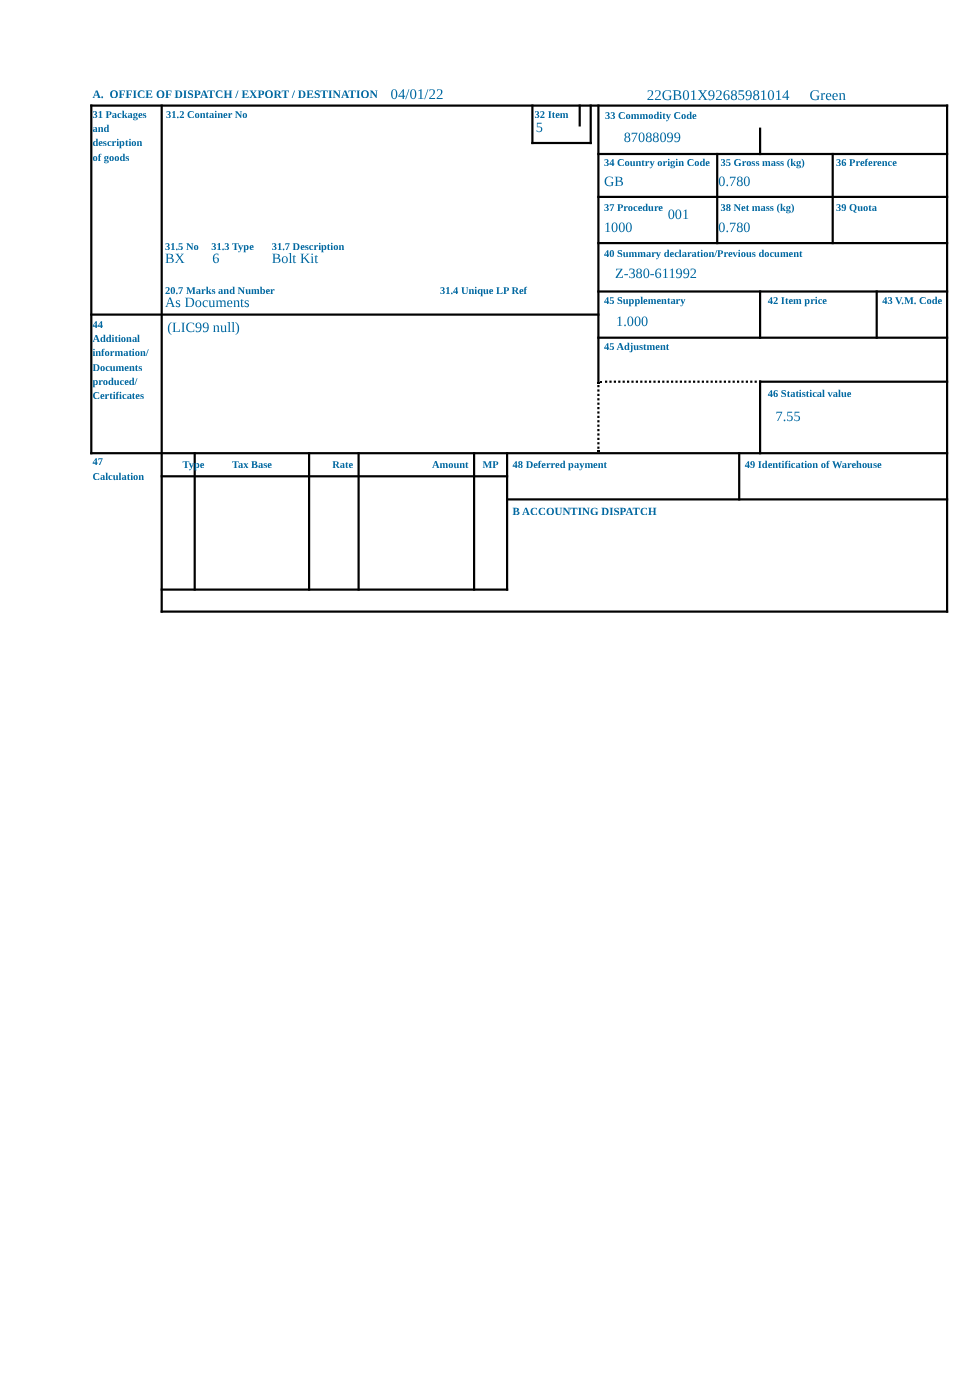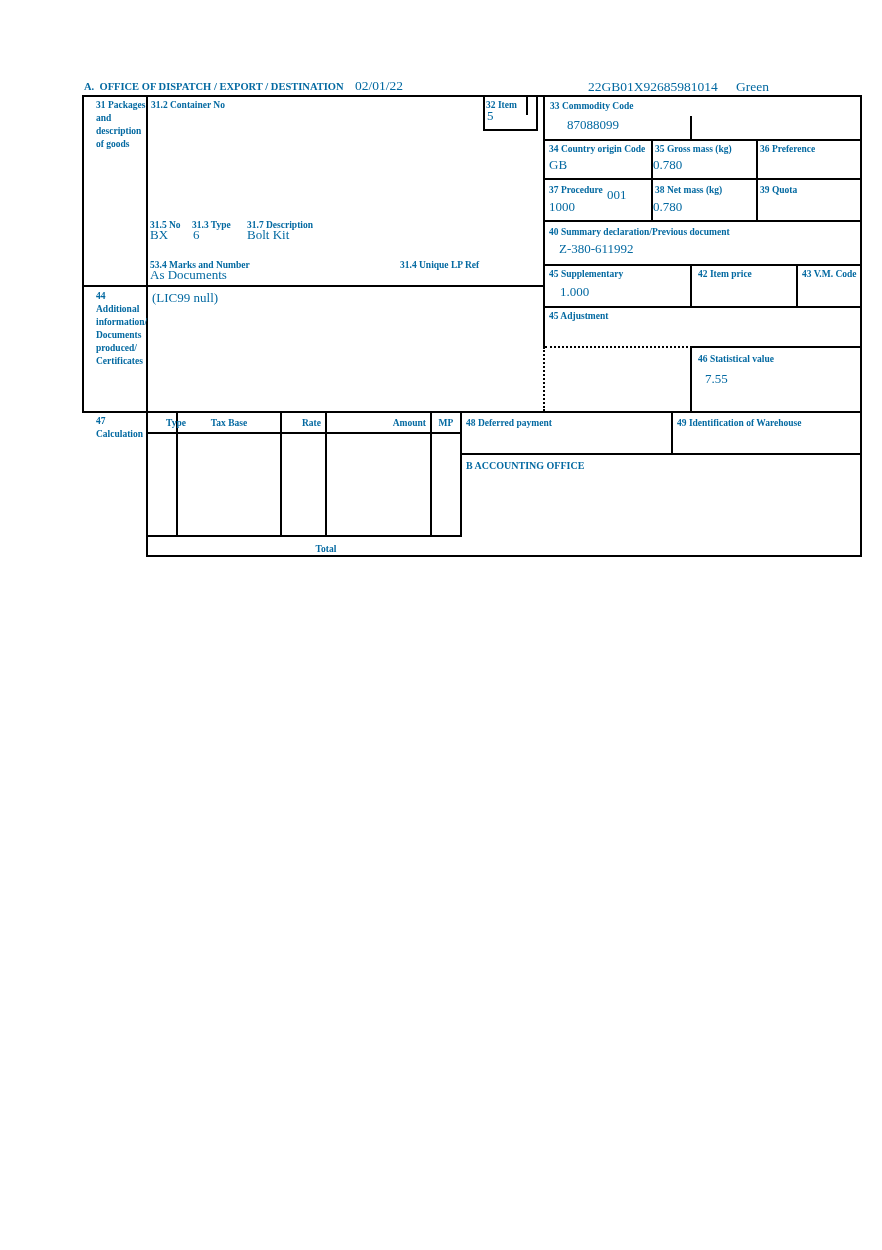--- a/index.html
+++ b/index.html
@@ -3,35 +3,35 @@
 <meta charset="utf-8">
 <style>
   html,body{margin:0;padding:0;background:#fff;}
   .page{position:relative;width:882px;height:1250px;background:#ffffff;overflow:hidden;
         font-family:"Liberation Serif", serif;color:#0369a1;}
   .hl{position:absolute;height:2px;background:#000;}
   .vl{position:absolute;width:2px;background:#000;}
   .hl.dot{background:none;height:0;border-top:2px dotted #000;}
   .vl.dot{background:none;width:0;border-left:2px dotted #000;}
   .lbl{position:absolute;font-weight:bold;font-size:9.5px;line-height:13px;white-space:nowrap;}
-  .lbl.ml{white-space:pre-line;padding-left:12px;}
+  .lbl.ml{white-space:pre-line;}
   .val{position:absolute;font-size:13px;line-height:15px;white-space:nowrap;}
   .title{position:absolute;font-weight:bold;font-size:10.5px;white-space:pre;}
   .hdrval{position:absolute;font-size:13.5px;white-space:nowrap;}
   .th{position:absolute;font-weight:bold;font-size:9.5px;line-height:13px;box-sizing:border-box;}
   .th.c{text-align:center;}
   .th.r{text-align:right;padding-right:4px;}
 </style>
 </head>
 <body>
 
 <div class="page">
 
   <span class="title" style="left:84px;top:81px;">A.  OFFICE OF DISPATCH / EXPORT / DESTINATION</span>
-  <span class="hdrval" style="left:355px;top:78px;">02/01/22</span>
+  <span class="hdrval" style="left:355px;top:78px;">04/01/22</span>
   <span class="hdrval" style="left:588px;top:79px;">22GB01X92685981014</span>
   <span class="hdrval" style="left:736px;top:79px;">Green</span>
 
   <div class="hl" style="left:82px;top:95px;width:780px;"></div>
   <div class="vl" style="left:82px;top:95px;height:318px;"></div>
   <div class="vl" style="left:860px;top:95px;height:462px;"></div>
   <div class="hl" style="left:146px;top:555px;width:716px;"></div>
   <div class="vl" style="left:146px;top:95px;height:462px;"></div>
 
   <div class="vl" style="left:543px;top:95px;height:253px;"></div>
@@ -85,21 +85,21 @@
   <span class="lbl" style="left:486px;top:99px;text-align:right;">32 Item</span>
   <span class="val" style="left:487px;top:108px;">5</span>
 
   <span class="lbl" style="left:150px;top:219px;">31.5 No</span>
   <span class="lbl" style="left:192px;top:219px;">31.3 Type</span>
   <span class="lbl" style="left:247px;top:219px;">31.7 Description</span>
   <span class="val" style="left:150px;top:227px;">BX</span>
   <span class="val" style="left:193px;top:227px;">6</span>
   <span class="val" style="left:247px;top:227px;">Bolt Kit</span>
 
-  <span class="lbl" style="left:150px;top:259px;">53.4 Marks and Number</span>
+  <span class="lbl" style="left:150px;top:259px;">20.7 Marks and Number</span>
   <span class="lbl" style="left:400px;top:259px;">31.4 Unique LP Ref</span>
   <span class="val" style="left:150px;top:267px;">As Documents</span>
 
   <span class="val" style="left:152px;top:290px;">(LIC99 null)</span>
 
   <span class="lbl" style="left:550px;top:100px;">33 Commodity Code</span>
   <span class="val" style="left:567px;top:117px;">87088099</span>
 
   <span class="lbl" style="left:549px;top:143px;">34 Country origin Code</span>
   <span class="val" style="left:549px;top:157px;">GB</span>
@@ -125,19 +125,18 @@
   <span class="lbl" style="left:549px;top:310px;">45 Adjustment</span>
 
   <span class="lbl" style="left:698px;top:353px;">46 Statistical value</span>
   <span class="val" style="left:705px;top:371px;">7.55</span>
 
   <span class="th c" style="left:146px;top:417px;width:24px;padding-left:20px;">Type</span>
   <span class="th c" style="left:178px;top:417px;width:102px;">Tax Base</span>
   <span class="th r" style="left:282px;top:417px;width:43px;">Rate</span>
   <span class="th r" style="left:327px;top:417px;width:103px;">Amount</span>
   <span class="th c" style="left:432px;top:417px;width:28px;">MP</span>
-  <span class="th c" style="left:146px;top:543px;width:360px;">Total</span>
 
   <span class="lbl" style="left:466px;top:417px;">48 Deferred payment</span>
   <span class="lbl" style="left:677px;top:417px;">49 Identification of Warehouse</span>
-  <span class="lbl" style="left:466px;top:459px;font-size:10px;">B ACCOUNTING OFFICE</span>
+  <span class="lbl" style="left:466px;top:459px;font-size:10px;">B ACCOUNTING DISPATCH</span>
 
 </div>
 
 </body></html>

